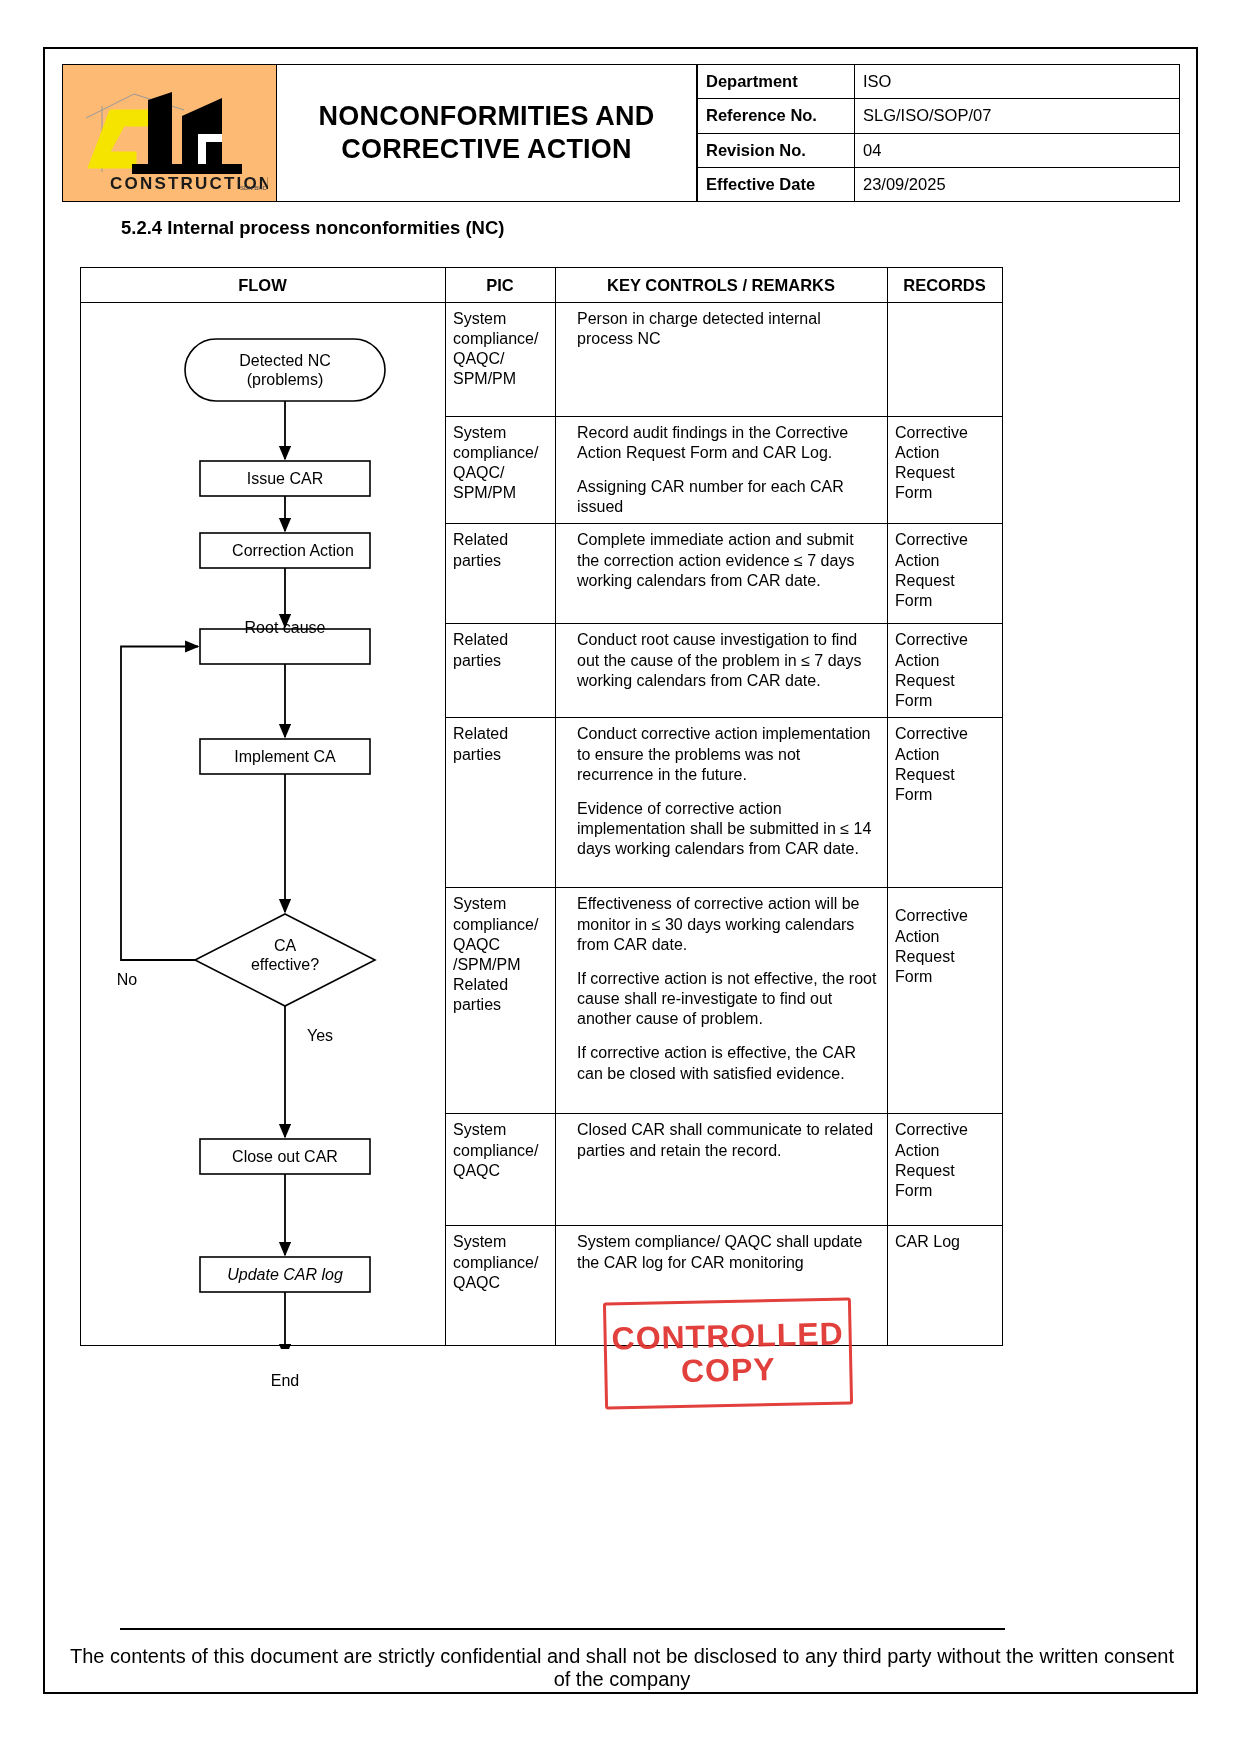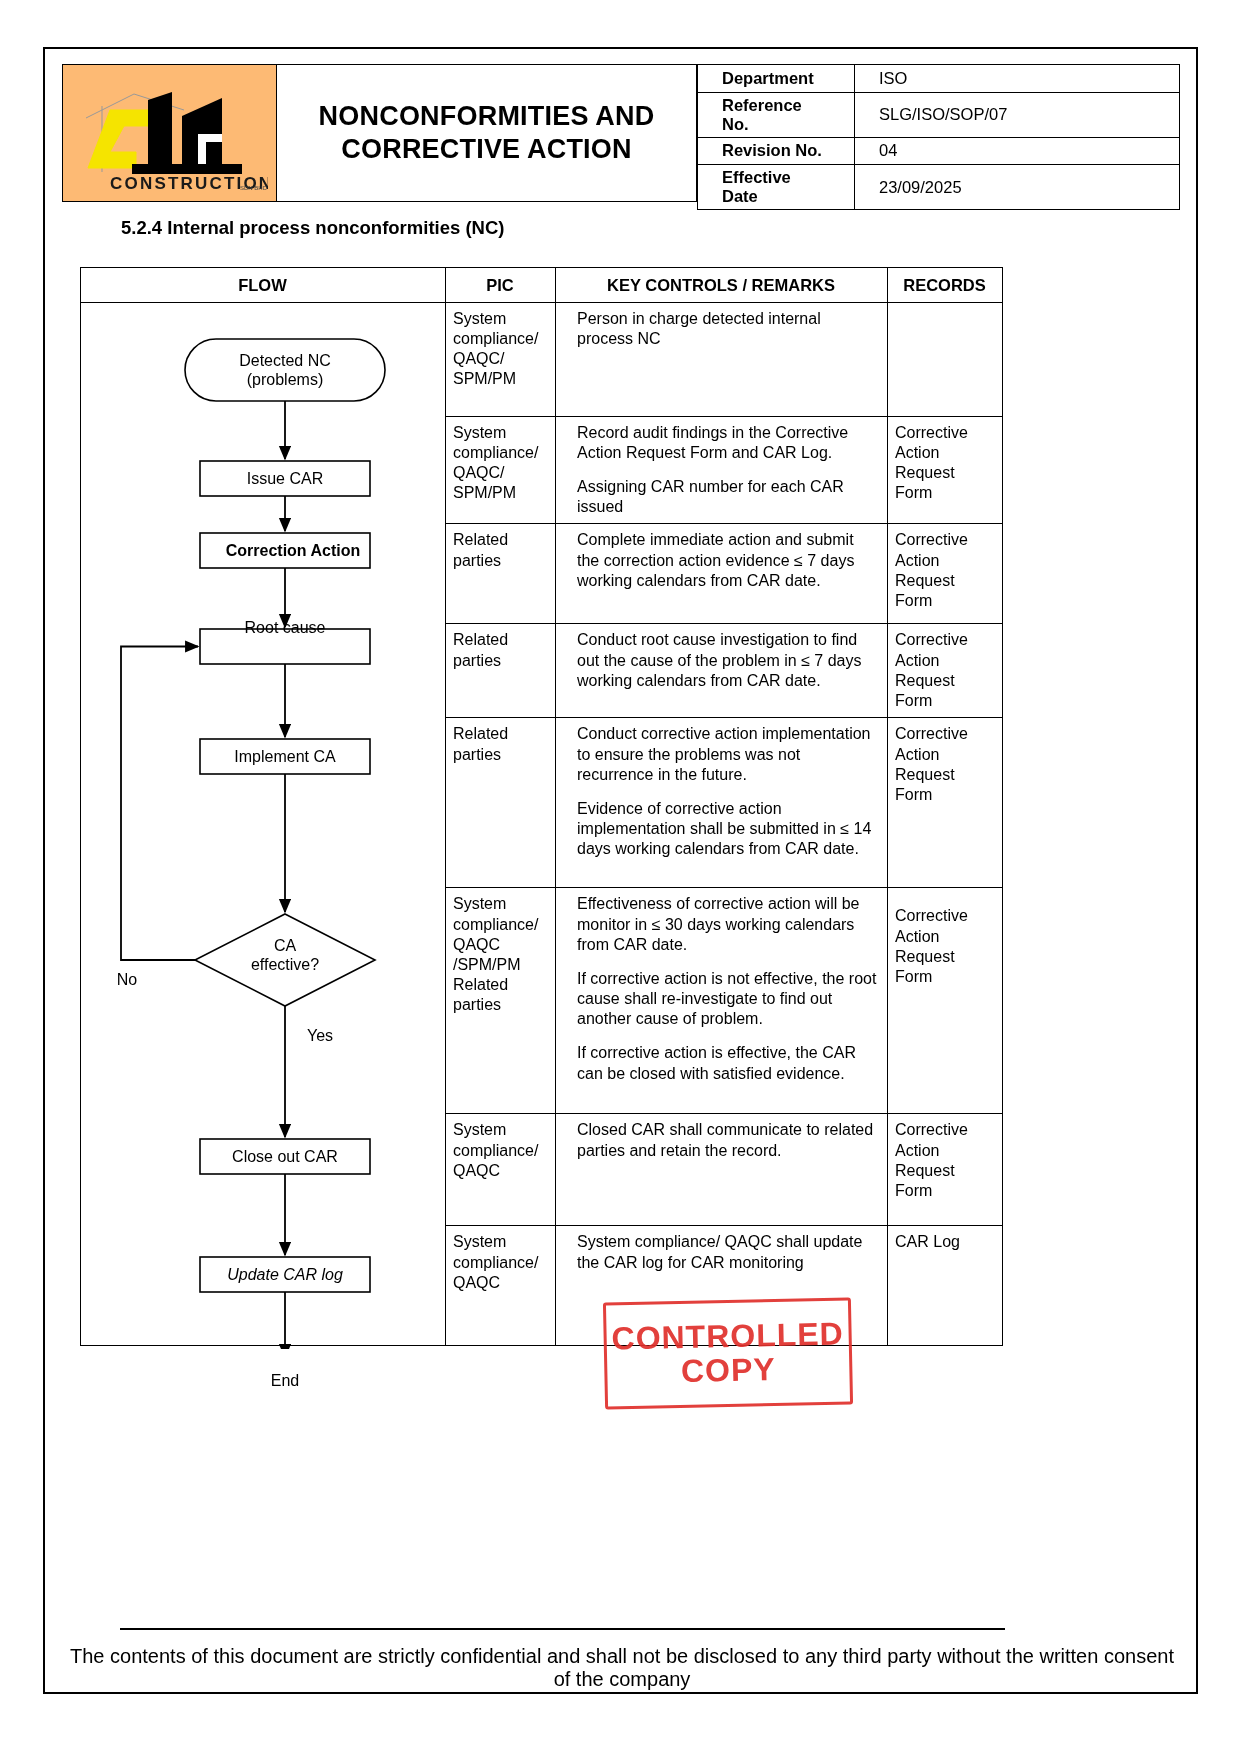--- a/index.html
+++ b/index.html
@@ -68,21 +68,21 @@
     letter-spacing: .2px;
   }
   .meta-table {
     flex: 1 1 auto;
     border-collapse: collapse;
     table-layout: fixed;
   }
   .meta-table td {
     border: 1px solid #000;
     font-size: 16.5px;
-    padding: 3px 24px;
+    padding: 3px 8px;
     height: 27.6px;
     vertical-align: middle;
     box-sizing: border-box;
   }
   .meta-table td.k {
     width: 157px;
     font-weight: bold;
   }
 
   
@@ -306,21 +306,21 @@
                 <line x1="197" y1="355" x2="197" y2="428" stroke="#000" stroke-width="1.8" marker-end="url(#ah)"></line>
                 <line x1="197" y1="465" x2="197" y2="603" stroke="#000" stroke-width="1.8" marker-end="url(#ah)"></line>
                 <line x1="197" y1="697" x2="197" y2="828" stroke="#000" stroke-width="1.8" marker-end="url(#ah)"></line>
                 <line x1="197" y1="865" x2="197" y2="946" stroke="#000" stroke-width="1.8" marker-end="url(#ah)"></line>
                 <line x1="197" y1="983" x2="197" y2="1048" stroke="#000" stroke-width="1.8" marker-end="url(#ah)"></line>
                 <path d="M 107 651 H 33 V 337.5 H 110" fill="none" stroke="#000" stroke-width="1.8" marker-end="url(#ah)"></path>
               </svg>
               <div class="flow-label" style="left: 97px; top: 42px; width: 200px;">Detected NC
 (problems)</div>
               <div class="flow-label" style="left: 112px; top: 160px; width: 170px;">Issue CAR</div>
-              <div class="flow-label" style="left: 112px; top: 232px; width: 186px; font-weight: bold;">Correction Action</div>
+              <div class="flow-label" style="left: 112px; top: 232px; width: 186px;">Correction Action</div>
               <div class="flow-label" style="left: 112px; top: 309px; width: 170px;">Root cause</div>
               <div class="flow-label" style="left: 112px; top: 438px; width: 170px;">Implement CA</div>
               <div class="flow-label" style="left: 125px; top: 627px; width: 144px;">CA
 effective?</div>
               <div class="flow-label" style="left: 112px; top: 838px; width: 170px;">Close out CAR</div>
               <div class="flow-label" style="left: 112px; top: 956px; width: 170px; font-style: italic;">Update CAR log</div>
               <div class="flow-label" style="left: 135px; top: 1062px; width: 124px;">End</div>
               <div class="flow-label" style="left: 14px; top: 661px; width: 50px;">No</div>
               <div class="flow-label" style="left: 207px; top: 717px; width: 50px;">Yes</div>
             </div>

